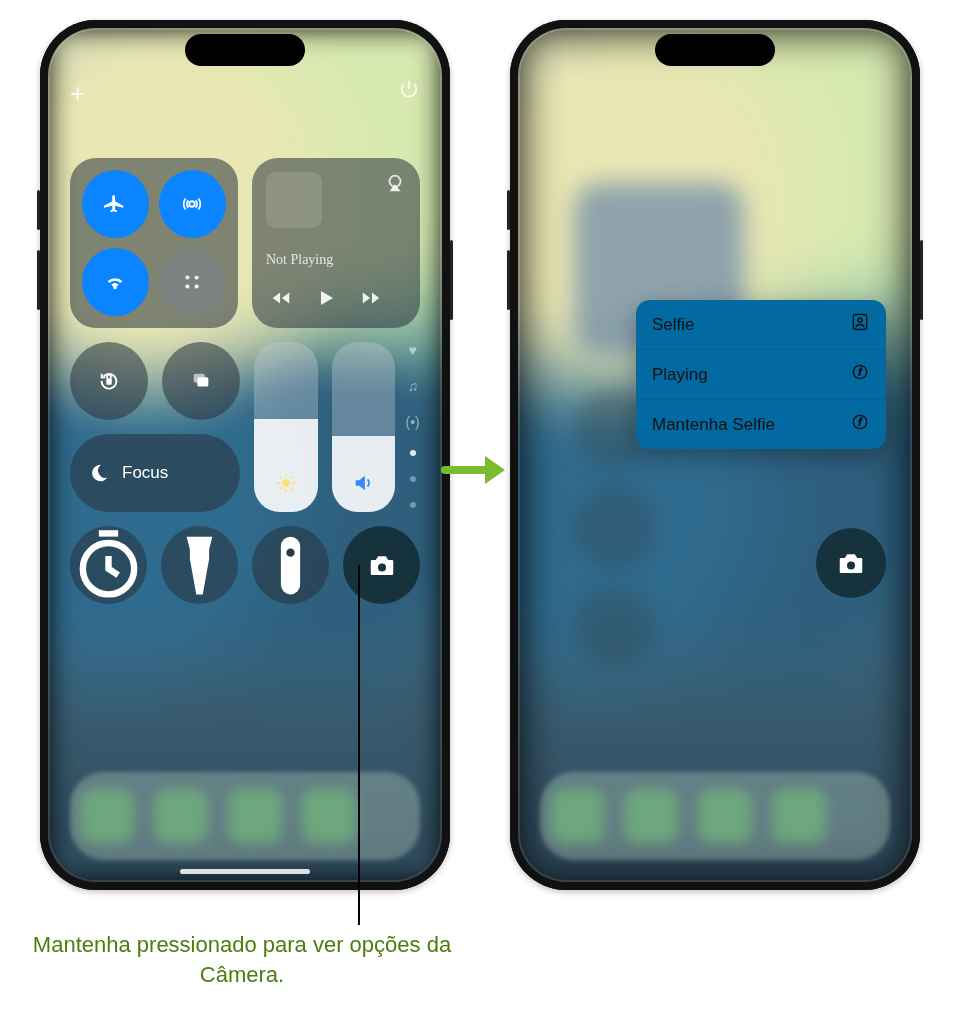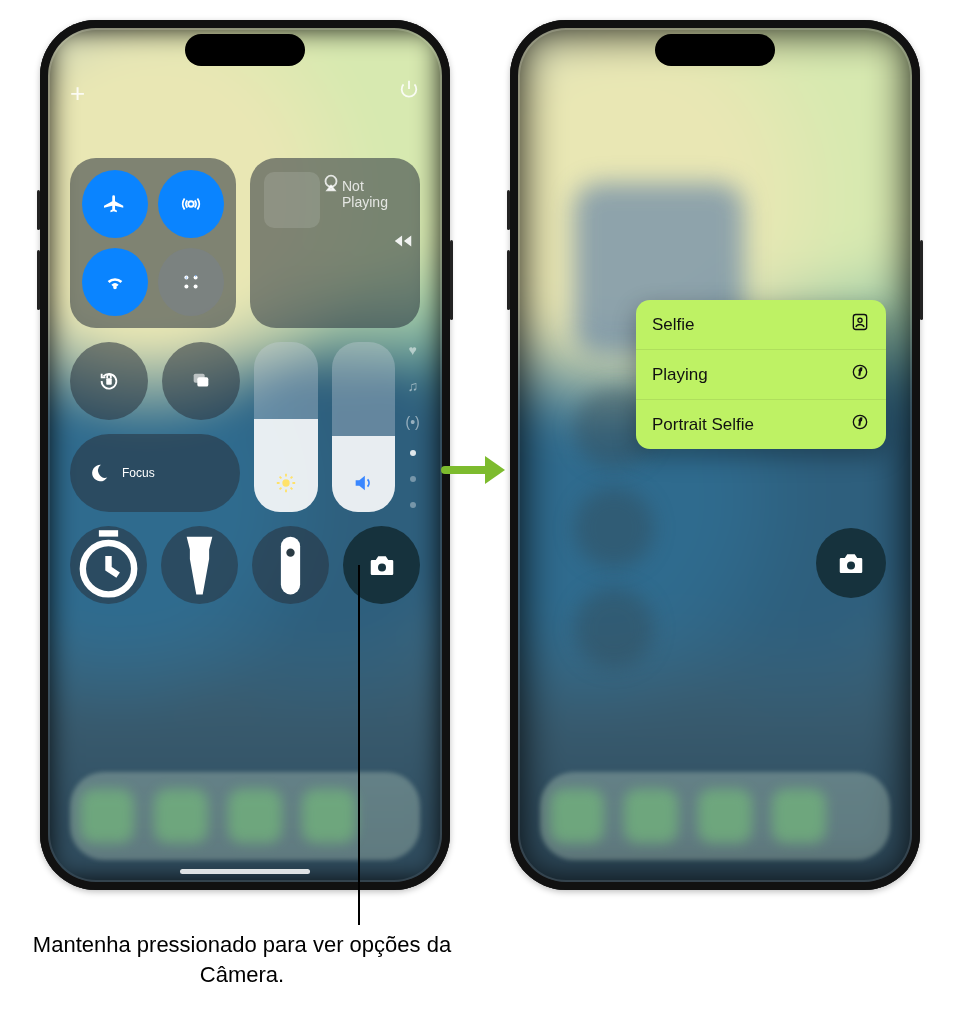--- a/index.html
+++ b/index.html
@@ -47,58 +47,58 @@
   .top-icons{position:absolute;top:50px;left:22px;right:22px;display:flex;justify-content:space-between;
     color:rgba(255,255,255,.85);}
   .row{display:flex;gap:14px;}
   .group{background:var(--tile-dark);border-radius:26px;}
   .conn{width:170px;height:170px;padding:12px;display:grid;grid-template-columns:1fr 1fr;gap:10px;box-sizing:border-box;}
   .mini{border-radius:50%;display:flex;align-items:center;justify-content:center;color:#fff;}
   .mini.blue{background:var(--blue);}
   .mini.extra{position:relative;background:rgba(120,130,140,.55);}
   .mini svg,.circ-btn svg{width:22px;height:22px;}
 
-  .media{width:170px;height:170px;display:flex;flex-direction:row;justify-content:space-between;
-    padding:14px;box-sizing:border-box;color:#fff;}
+  .media{width:170px;height:170px;display:flex;flex-direction:column;justify-content:space-between;
+    padding:14px;box-sizing:border-box;color:#fff;font-family:Liberation Serif, serif;}
   .media-top{display:flex;justify-content:space-between;align-items:flex-start;}
   .cover{width:56px;height:56px;border-radius:10px;background:rgba(255,255,255,.12);}
   .media-ctl{display:flex;gap:22px;justify-content:flex-start;align-items:center;padding-left:4px;color:rgba(255,255,255,.9);}
   .np{font-size:14px;color:rgba(255,255,255,.8);margin-top:6px;}
 
   .row2{margin-top:14px;display:flex;gap:14px;align-items:stretch;}
   .col{display:flex;flex-direction:column;gap:14px;}
   .circ-btn{width:78px;height:78px;border-radius:50%;background:var(--tile-dark);
     display:flex;align-items:center;justify-content:center;color:#fff;}
   .pair{display:flex;gap:14px;}
   .focus{width:170px;height:78px;border-radius:40px;background:var(--tile-dark);
-    display:flex;align-items:center;gap:12px;padding:0 18px;box-sizing:border-box;color:#fff;font-size:12px;}
+    display:flex;align-items:center;gap:12px;padding:0 18px;box-sizing:border-box;color:#fff;font-size:17px;}
   .slider{width:78px;height:170px;border-radius:26px;background:rgba(200,210,220,.35);
     position:relative;display:flex;align-items:flex-end;justify-content:center;overflow:hidden;}
   .slider .fill{width:100%;background:rgba(255,255,255,.85);}
   .slider.bright .fill{height:55%;}
   .slider.vol   .fill{height:45%;}
   .slider .sicon{position:absolute;bottom:14px;}
   .side-ind{width:18px;display:flex;flex-direction:column;align-items:center;gap:20px;
     color:rgba(255,255,255,.5);font-size:14px;margin-left:-4px;}
   .dotpage{width:6px;height:6px;border-radius:50%;background:rgba(255,255,255,.35);}
   .dotpage.on{background:rgba(255,255,255,.85);}
 
   .row3{margin-top:14px;display:flex;gap:14px;}
   .round{width:78px;height:78px;border-radius:50%;background:var(--tile-dark);
     display:flex;align-items:center;justify-content:center;color:#fff;}
   .round.cam{background:#16323d;}
   .round.cam svg{width:30px;height:30px;}
 
   
   .lead{position:absolute;left:358px;top:565px;width:2px;height:360px;background:#000;}
-  .caption{position:absolute;left:12px;top:930px;width:460px;font-size:22px;color:#000000;text-align:center;line-height:1.35;}
+  .caption{position:absolute;left:12px;top:930px;width:460px;font-size:22px;color:#4d7c0f;text-align:center;line-height:1.35;}
   .arrow{position:absolute;left:440px;top:450px;color:#7dbb2e;}
 
   
-  .ctx{position:absolute;right:26px;top:272px;width:250px;background:#bef264;border-radius:14px;
+  .ctx{position:absolute;right:26px;top:272px;width:250px;background:#0369a1;border-radius:14px;
     overflow:hidden;box-shadow:0 8px 24px rgba(0,0,0,.3);}
   .ctx-item{display:flex;align-items:center;justify-content:space-between;padding:12px 16px;
     font-size:17px;color:#111;border-bottom:1px solid rgba(0,0,0,.08);}
   .ctx-item:last-child{border-bottom:none;}
   .cam-solo{position:absolute;right:26px;top:500px;width:70px;height:70px;border-radius:50%;
     background:#16323d;display:flex;align-items:center;justify-content:center;color:#fff;}
   .cam-solo svg{width:30px;height:30px}
 
   .blur-more .wall{filter:blur(22px);}
   .ghost-tiles{position:absolute;top:155px;left:56px;width:170px;height:170px;border-radius:26px;
@@ -313,21 +313,21 @@
           <div class="ctx-item">
             <span>Playing</span>
             <span>
               <svg width="20" height="20" viewBox="0 0 24 24" fill="none" stroke="#111" stroke-width="1.6">
                   <circle cx="12" cy="12" r="8"></circle>
                   <text x="12" y="16" font-size="10" text-anchor="middle" fill="#111" font-style="italic">f</text>
                 </svg>
             </span>
           </div>
           <div class="ctx-item">
-            <span>Portrait Selfie</span>
+            <span>Mantenha Selfie</span>
             <span>
               <svg width="20" height="20" viewBox="0 0 24 24" fill="none" stroke="#111" stroke-width="1.6">
                   <circle cx="12" cy="12" r="8"></circle>
                   <text x="12" y="16" font-size="10" text-anchor="middle" fill="#111" font-style="italic">f</text>
                 </svg>
             </span>
           </div>
         </div>
 
         <div class="cam-solo">

